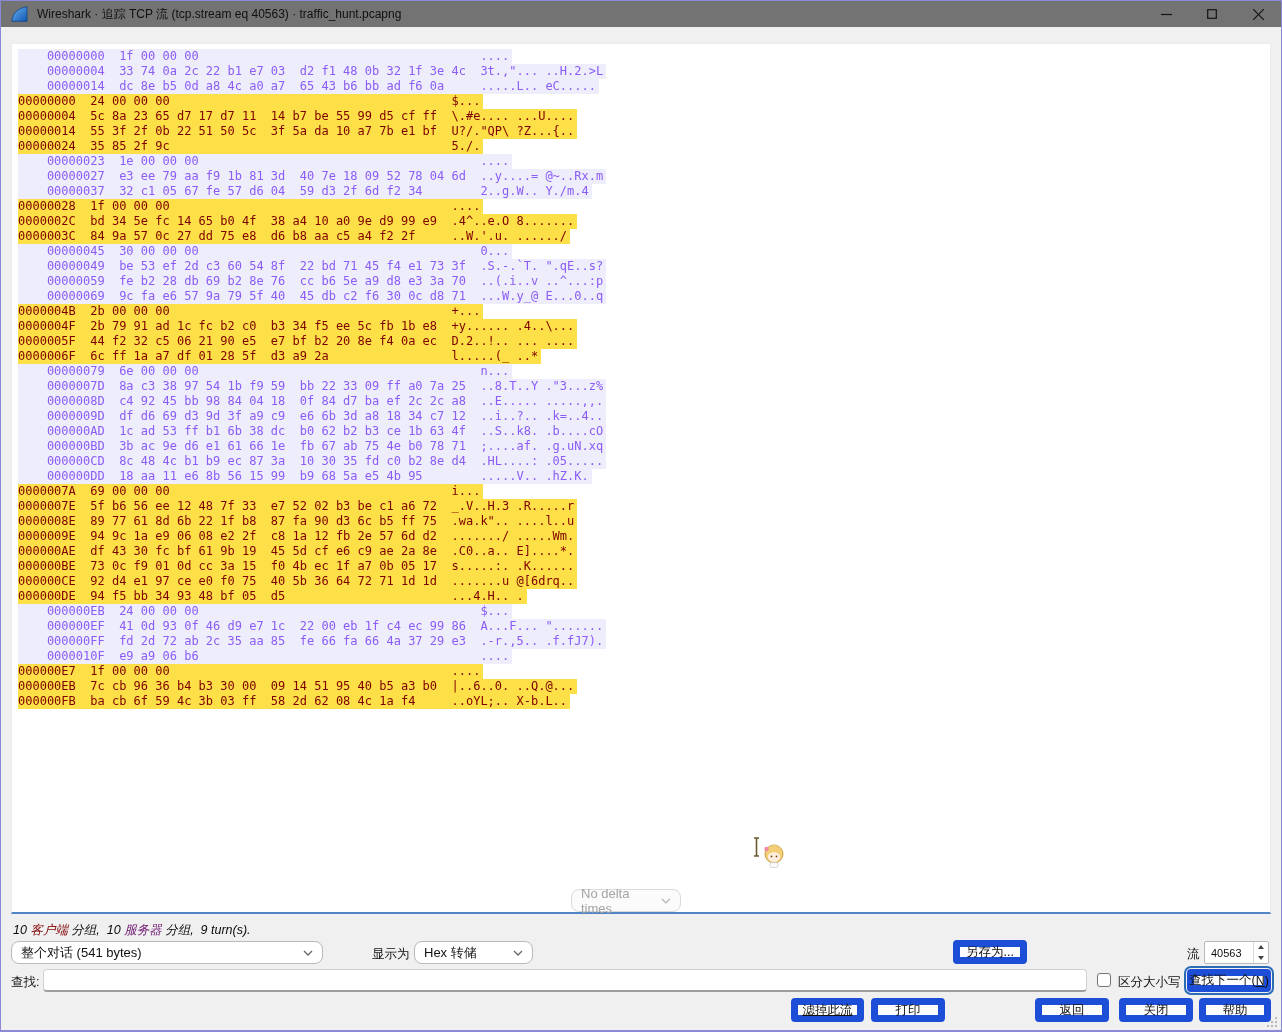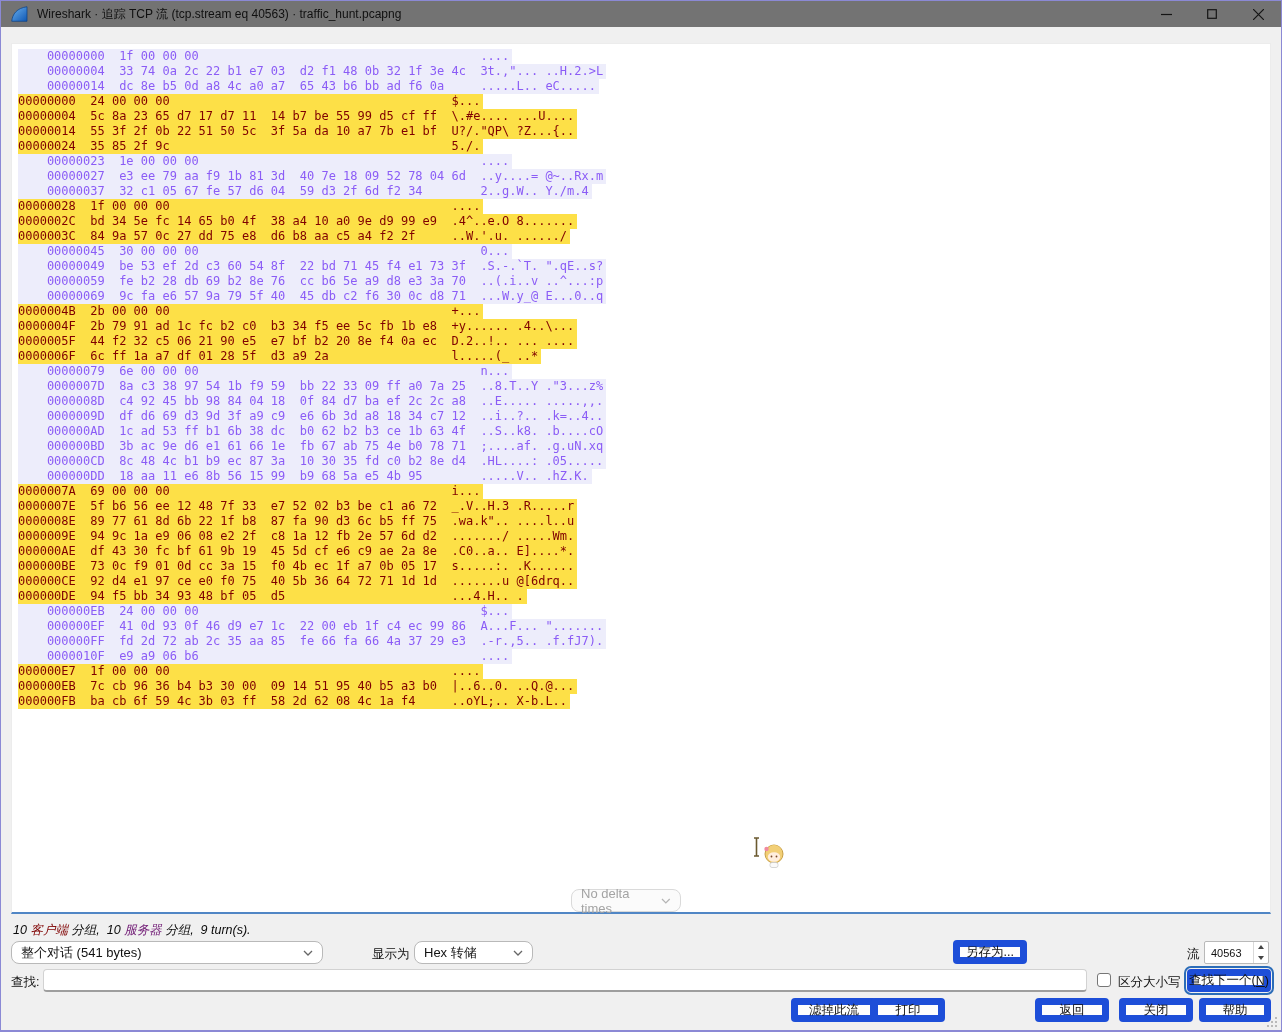--- a/index.html
+++ b/index.html
@@ -201,21 +201,21 @@
   <span class="uilabel" style="left:10px; top:973px;">查找:</span>
   <input class="textinput" style="left: 42px; top: 968px;" value="">
   <span class="checkbox" style="left:1096px; top:972px;"></span>
   <span class="uilabel" style="left:1117px; top:973px;">区分大小写</span>
   <div class="btn focused" style="left:1186px; top:968px; width:84px; height:23px;">
       <span>查找下一个(</span>
       <u>N</u>
       <span>)</span>
     </div>
 
-  <div class="btn" style="left:790px; top:997px; width:86px;">滤掉此流</div>
+  <div class="btn" style="left:790px; top:997px; width:73px;text-decoration:underline;">滤掉此流</div>
   <div class="btn" style="left:870px; top:997px; width:74px;">打印</div>
   <div class="btn" style="left:952px; top:939px; width:74px;">另存为...</div>
   <div class="btn" style="left:1034px; top:997px; width:74px;">返回</div>
   <div class="btn" style="left:1118px; top:997px; width:74px;">关闭</div>
   <div class="btn" style="left:1198px; top:997px; width:72px;">帮助</div>
 
   <div class="grip"></div>
 
   <svg class="cursor-art" width="40" height="40" viewBox="0 0 40 40">
     <g stroke="#6b5a30" stroke-width="1.6" fill="none">

